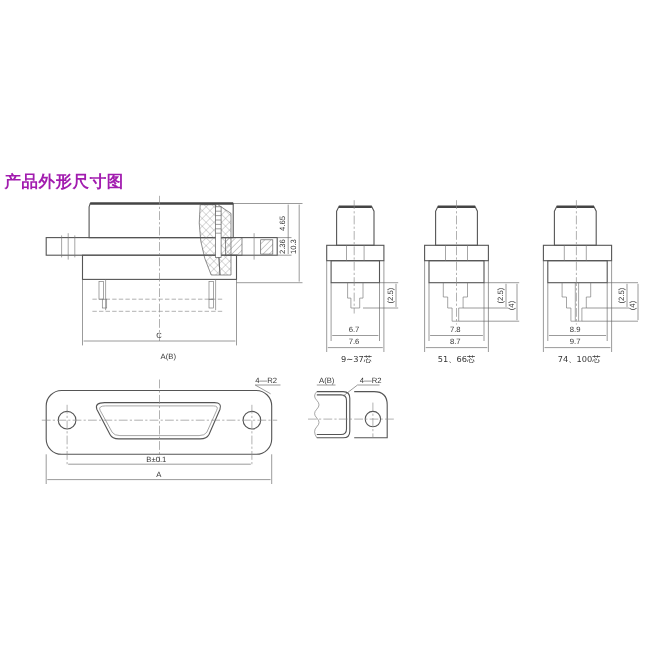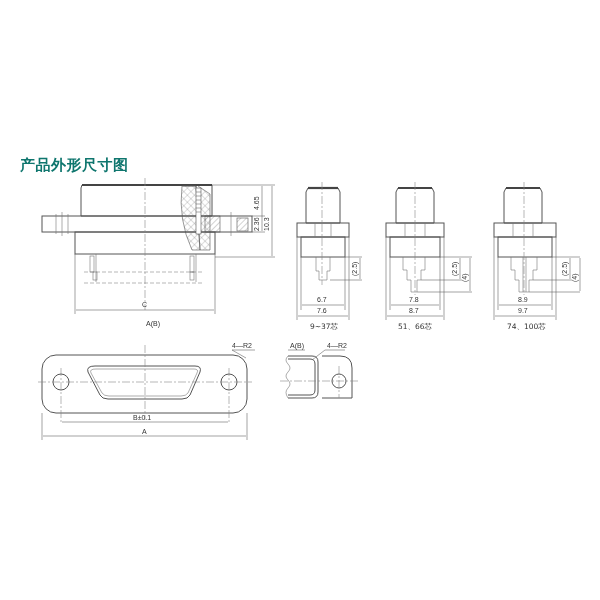--- a/index.html
+++ b/index.html
@@ -1,17 +1,17 @@
 <!DOCTYPE html>
 <html><head>
   <meta charset="utf-8">
   <style>
     html, body { margin: 0; padding: 0; background: #ffffff; }
     body { width: 600px; height: 600px; position: relative; overflow: hidden; font-family: "DejaVu Sans", sans-serif; }
-    .title { position: absolute; left: 20px; top: 156px; font-size: 15px; font-weight: bold; color: #0f766e; letter-spacing: 0.5px; }
+    .title { position: absolute; left: 4px; top: 156px; font-size: 15px; font-weight: bold; color: #a21caf; letter-spacing: 0.5px; }
     svg { position: absolute; left: 0; top: 0; }
     .ln { stroke: #555; stroke-width: 1; fill: none; }
     .lt { stroke: #777; stroke-width: 0.6; fill: none; }
     .thick { stroke: #444; stroke-width: 2.2; fill: none; }
     .ctr { stroke: #888; stroke-width: 0.6; stroke-dasharray: 8 2 2 2; fill: none; }
     .dash { stroke: #888; stroke-width: 0.6; stroke-dasharray: 4 2; fill: none; }
     .dim { stroke: #666; stroke-width: 0.6; fill: none; }
     .t { font-family: "Liberation Sans", sans-serif; font-size: 7px; fill: #333; }
     .tl { font-family: "DejaVu Sans", sans-serif; font-size: 7.5px; fill: #333; }
   </style>

